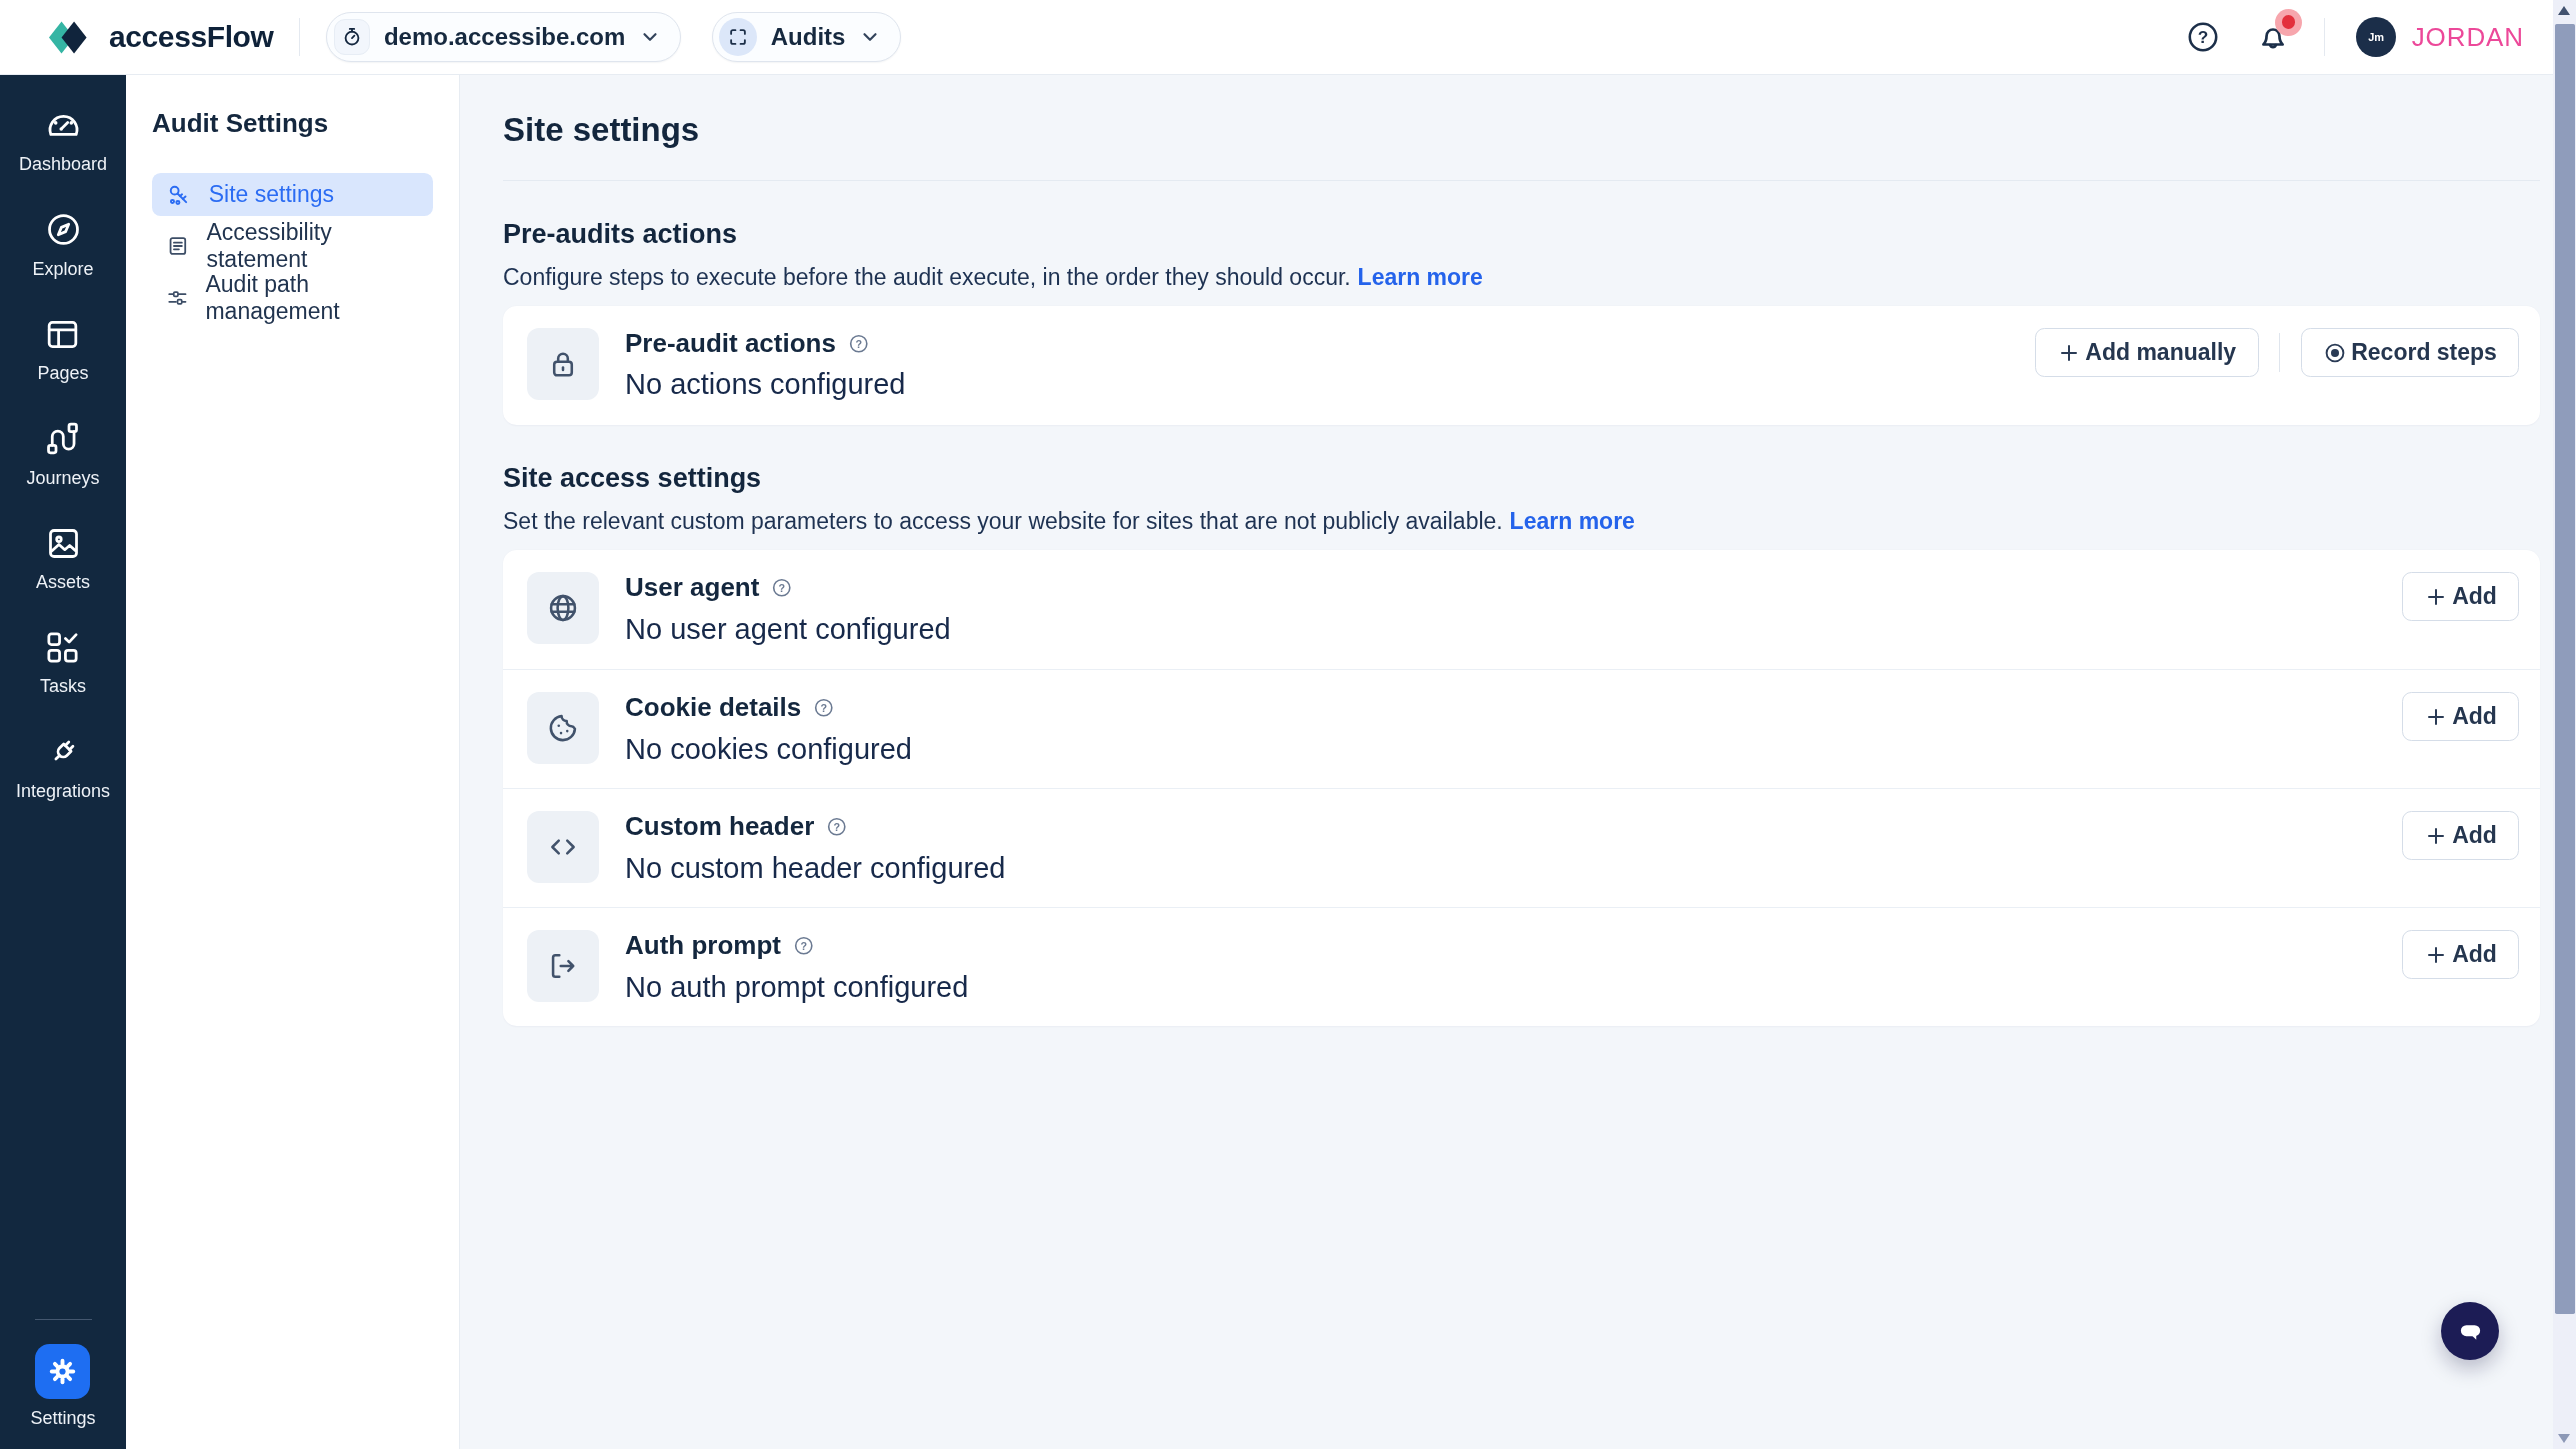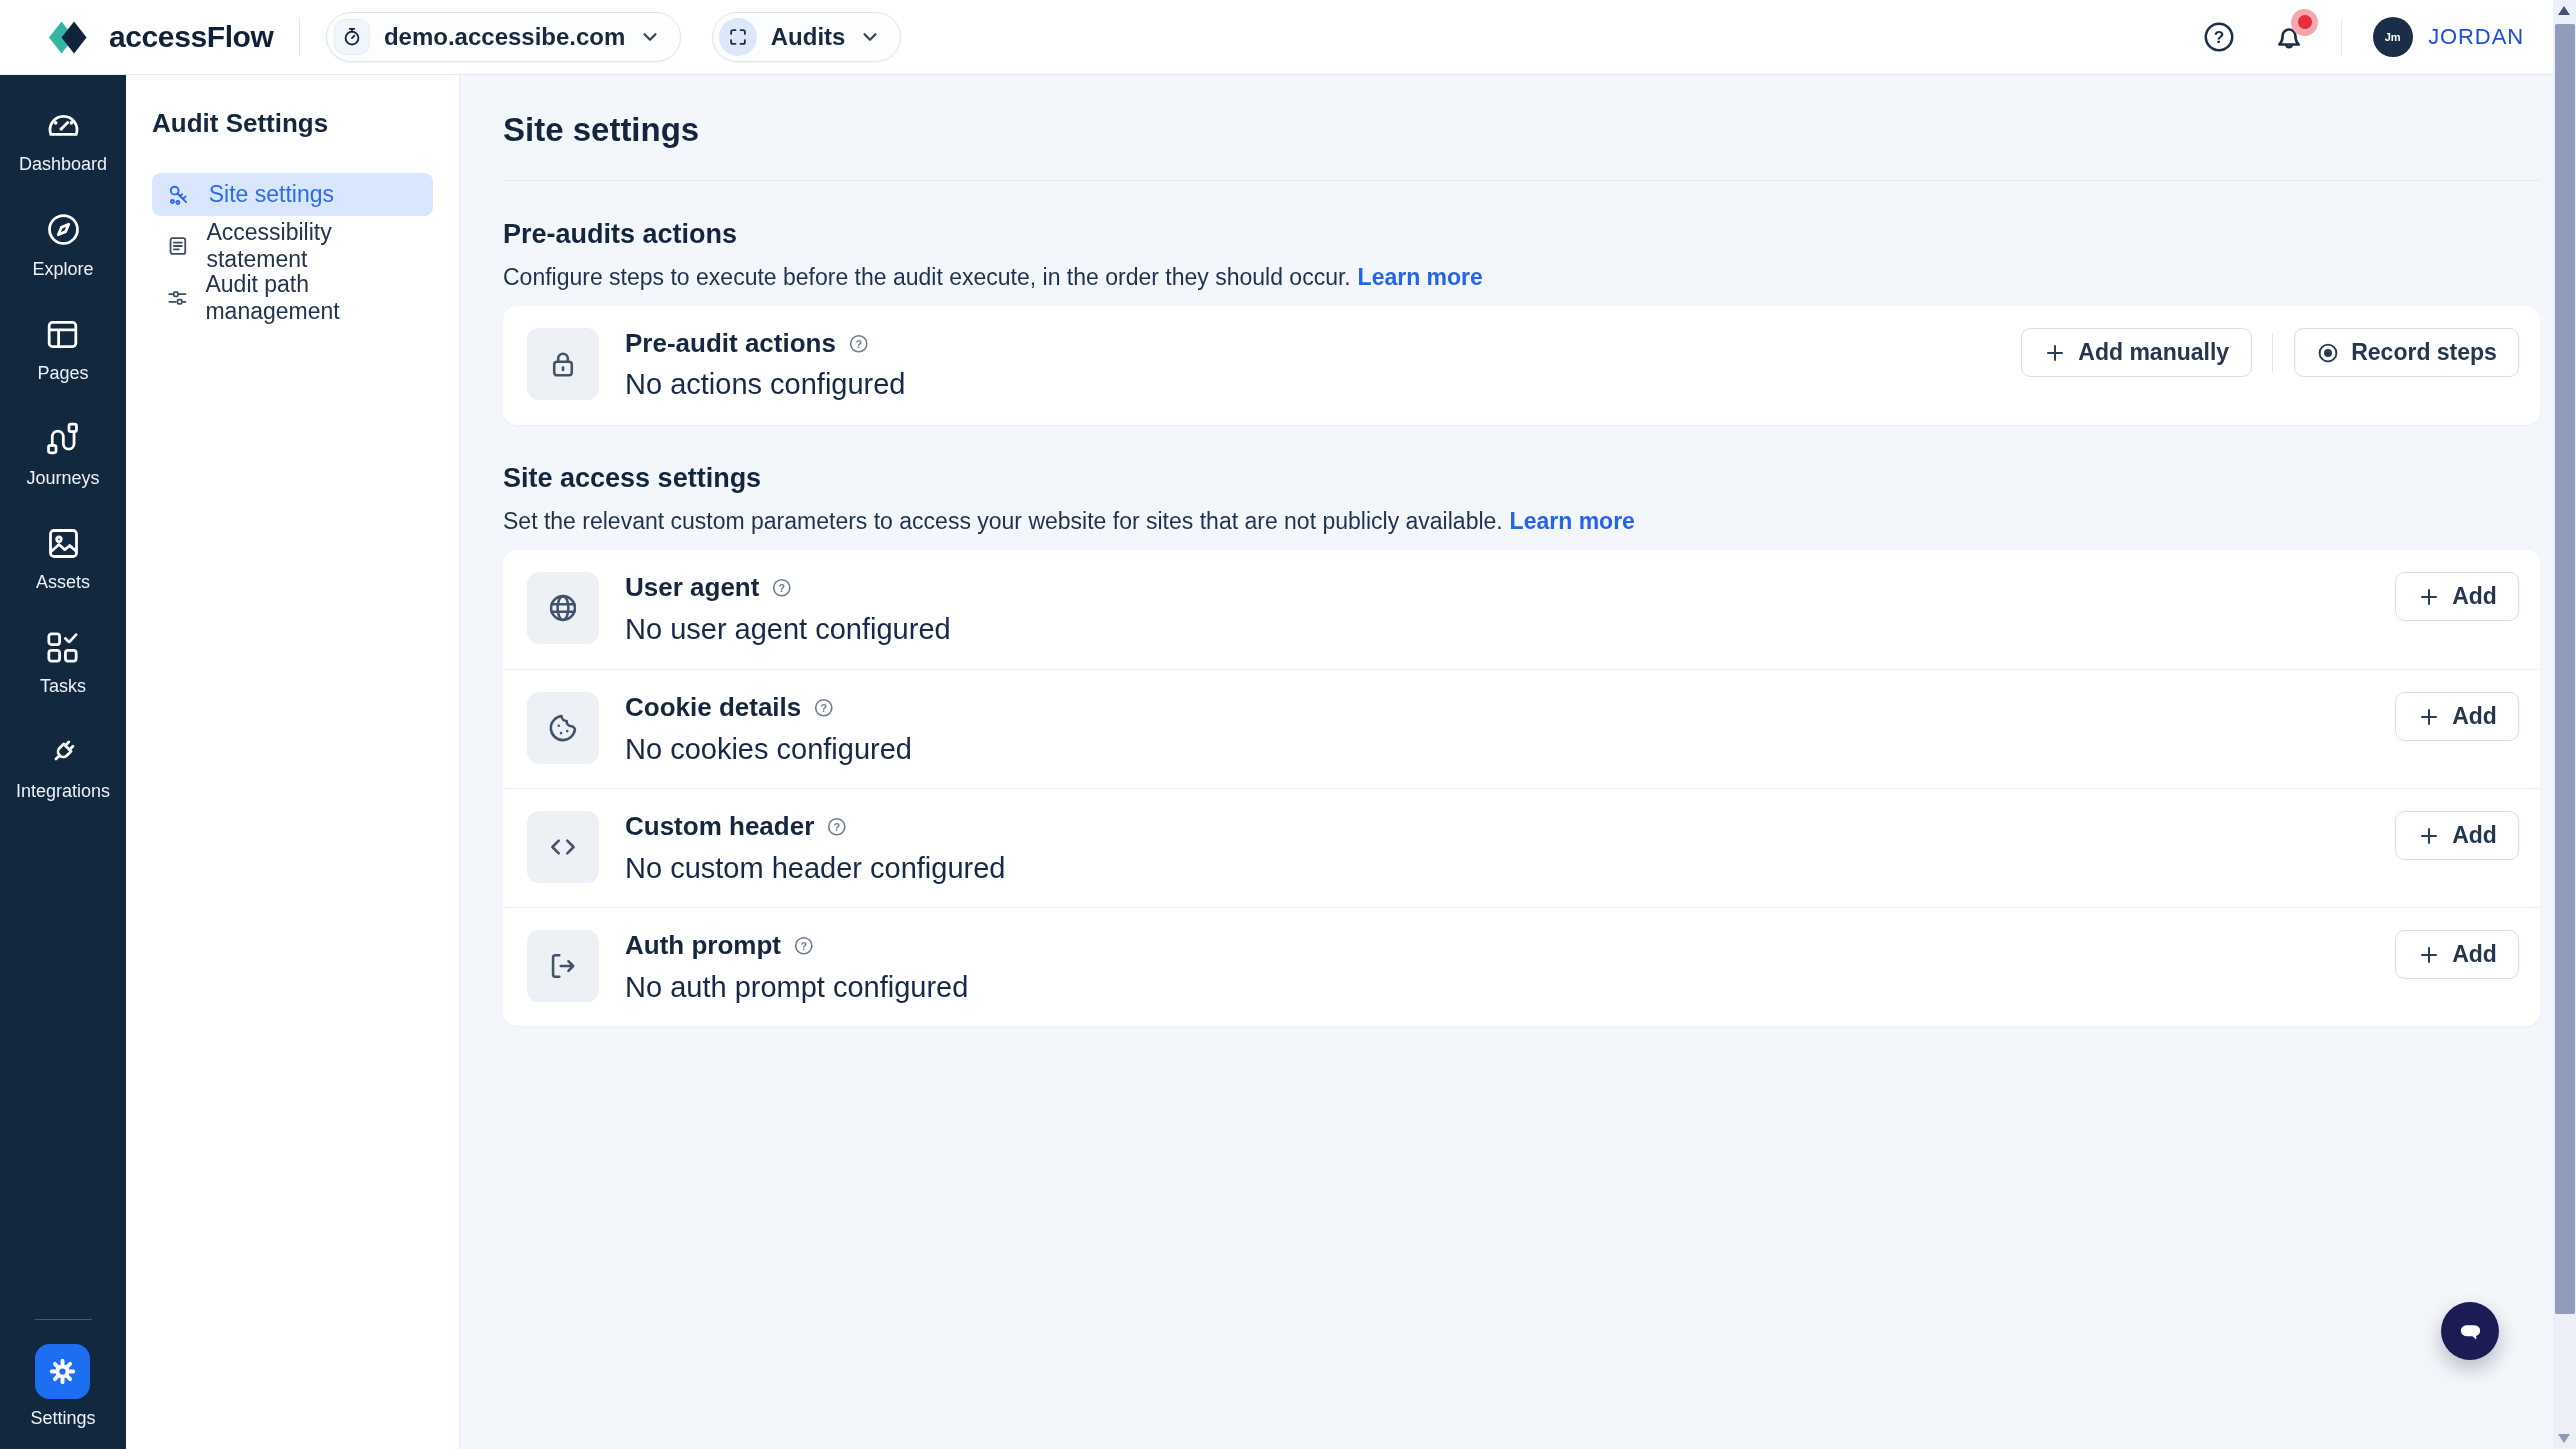--- a/index.html
+++ b/index.html
@@ -23,21 +23,21 @@
   .pill-label{font-size:24px;font-weight:700;color:#16293f;}
   .pill .chev{color:#33445c;}
   .pill.audits{margin-left:31px;padding-left:6px;}
   .hdr-spacer{flex:1;}
   .icon-btn{width:41px;height:41px;display:grid;place-items:center;color:#1c2f49;cursor:pointer;position:relative;}
   .icon-btn + .icon-btn{margin-left:19px;}
   .bell-badge{position:absolute;top:-7.7px;right:-8.6px;width:27px;height:27px;border-radius:50%;background:var(--badge-pink);display:grid;place-items:center;}
   .bell-badge-dot{width:13.7px;height:13.7px;border-radius:50%;background:var(--badge-red);}
   .user-chip{display:flex;align-items:center;margin-left:6.9px;cursor:pointer;}
   .avatar{width:40px;height:40px;border-radius:50%;background:#1b2e49;color:#fff;font-size:11px;font-weight:700;display:grid;place-items:center;}
-  .username{font-size:22px;color:#1d4ed8;margin-left:15.5px;letter-spacing:0.9px;font-weight:500;}
+  .username{font-size:26px;color:#ec4899;margin-left:15.5px;letter-spacing:0.9px;font-weight:500;}
 
   
   .app{display:flex;height:1375px;}
 
   
   .sidebar{width:126px;background:var(--sidebar-bg);display:flex;flex-direction:column;align-items:center;padding:31px 0 20.6px;flex-shrink:0;}
   .side-item{display:flex;flex-direction:column;align-items:center;gap:9.4px;color:#fff;margin-bottom:35px;cursor:pointer;}
   .side-label{font-size:18px;color:#eef2f7;font-weight:400;}
   .side-spacer{flex:1;}
   .side-divider{width:57px;height:0.9px;background:#44576f;margin-bottom:24px;}
@@ -60,21 +60,21 @@
   .section-head{margin-top:38px;font-size:27px;font-weight:700;color:#13263d;}
   .section-desc{margin-top:13.7px;font-size:23px;color:#1e3252;}
   .learn-link{color:var(--accent);font-weight:700;margin-left:6.9px;cursor:pointer;}
   .card{margin-top:15.5px;background:#fff;border-radius:13.7px;padding:22px 20.6px 22px 24px;display:flex;align-items:flex-start;min-height:119px;box-shadow:0 0.9px 1.7px rgba(16,36,64,.04);}
   .tile{width:72px;height:72px;border-radius:12px;background:#edf1f6;color:#41526b;display:grid;place-items:center;flex-shrink:0;}
   .row-info{margin-left:26px;}
   .row-title{font-size:26px;font-weight:700;color:#14273e;display:flex;align-items:center;gap:12px;}
   .help-ico{color:#6b7a92;cursor:pointer;}
   .row-sub{margin-top:9.4px;font-size:29px;color:#17294a;}
   .row-actions{margin-left:auto;display:flex;align-items:center;}
-  .btn{display:inline-flex;align-items:center;gap:11px;height:49px;padding:0 21.5px;border:1.4px solid #d5dde8;border-radius:9.4px;background:#fff;font-size:23px;font-weight:600;color:#25364f;cursor:pointer;font-family:inherit;}
+  .btn{display:inline-flex;align-items:center;gap:4px;height:49px;padding:0 21.5px;border:1.4px solid #d5dde8;border-radius:9.4px;background:#fff;font-size:23px;font-weight:600;color:#25364f;cursor:pointer;font-family:inherit;}
   .btn .b-ico{color:#2a3b55;}
   .btn-divider{width:0.9px;height:39px;background:#dfe5ed;margin:0 20.6px;}
   .access-card{margin-top:15.5px;background:#fff;border-radius:13.7px;box-shadow:0 0.9px 1.7px rgba(16,36,64,.04);}
   .access-row{display:flex;align-items:flex-start;padding:22px 20.6px 22px 24px;min-height:119px;}
   .access-row + .access-row{border-top:0.9px solid #eaeff5;}
 
   
   .chat-fab{position:absolute;left:2441px;top:1302px;width:58px;height:58px;border-radius:50%;background:var(--chat-navy);display:grid;place-items:center;box-shadow:0 8.6px 20.6px rgba(10,10,60,.25);cursor:pointer;z-index:5;}
 
   

